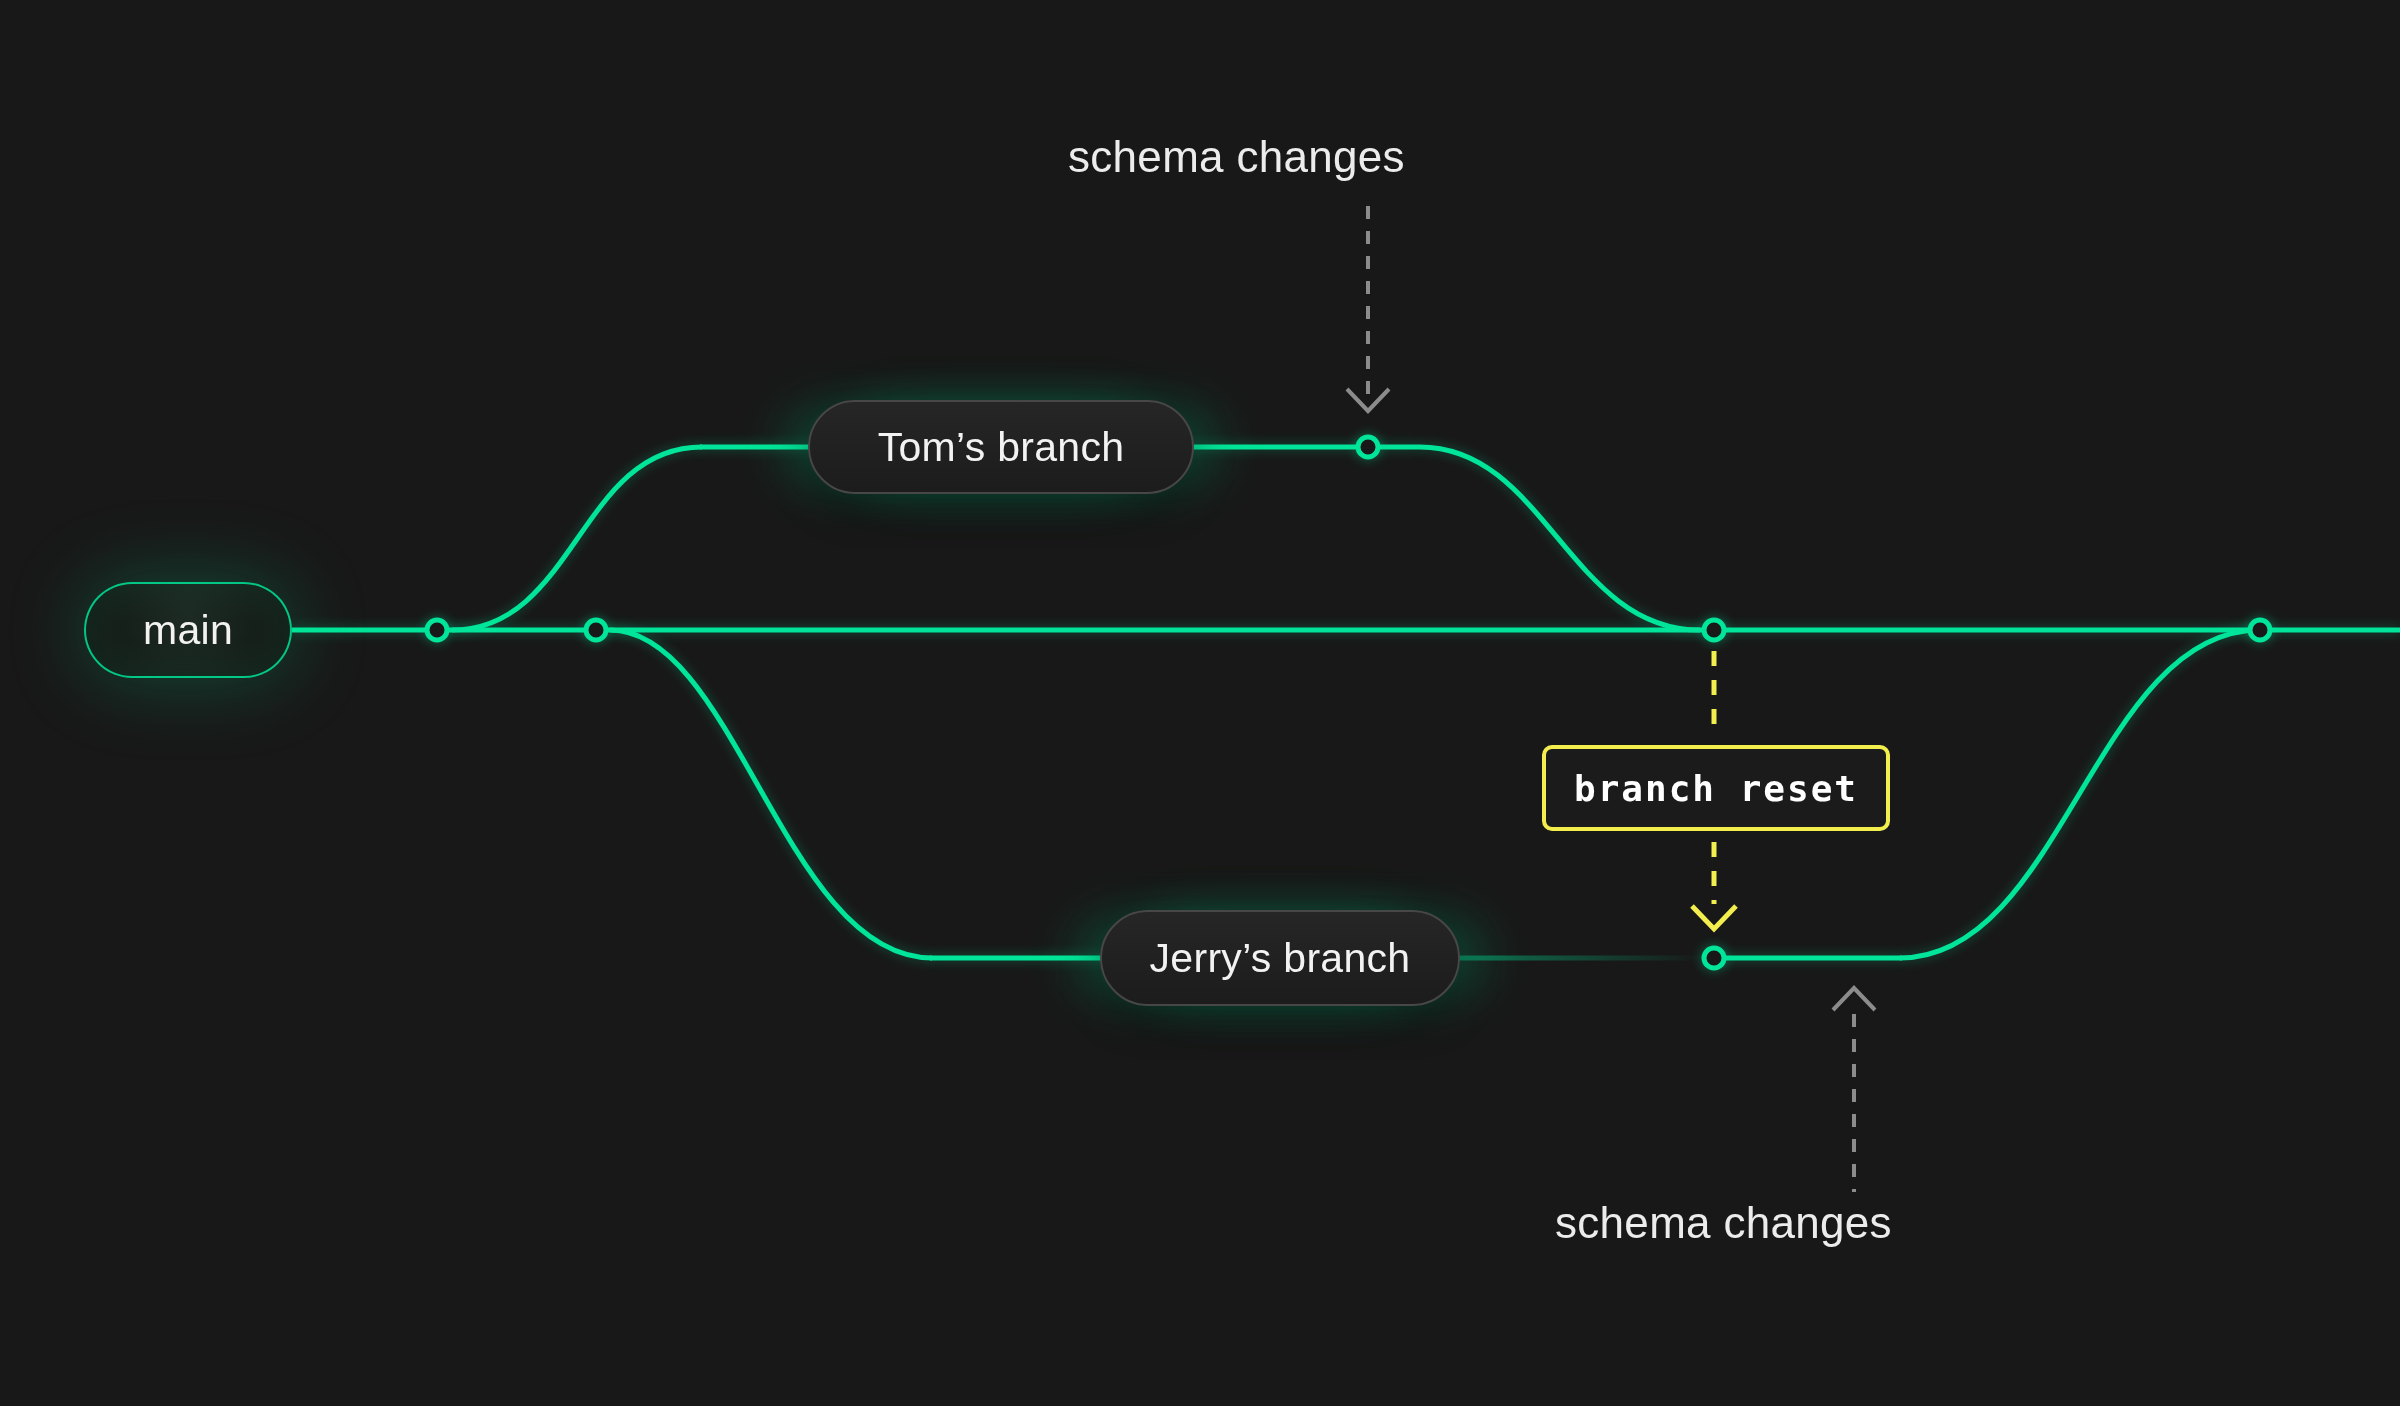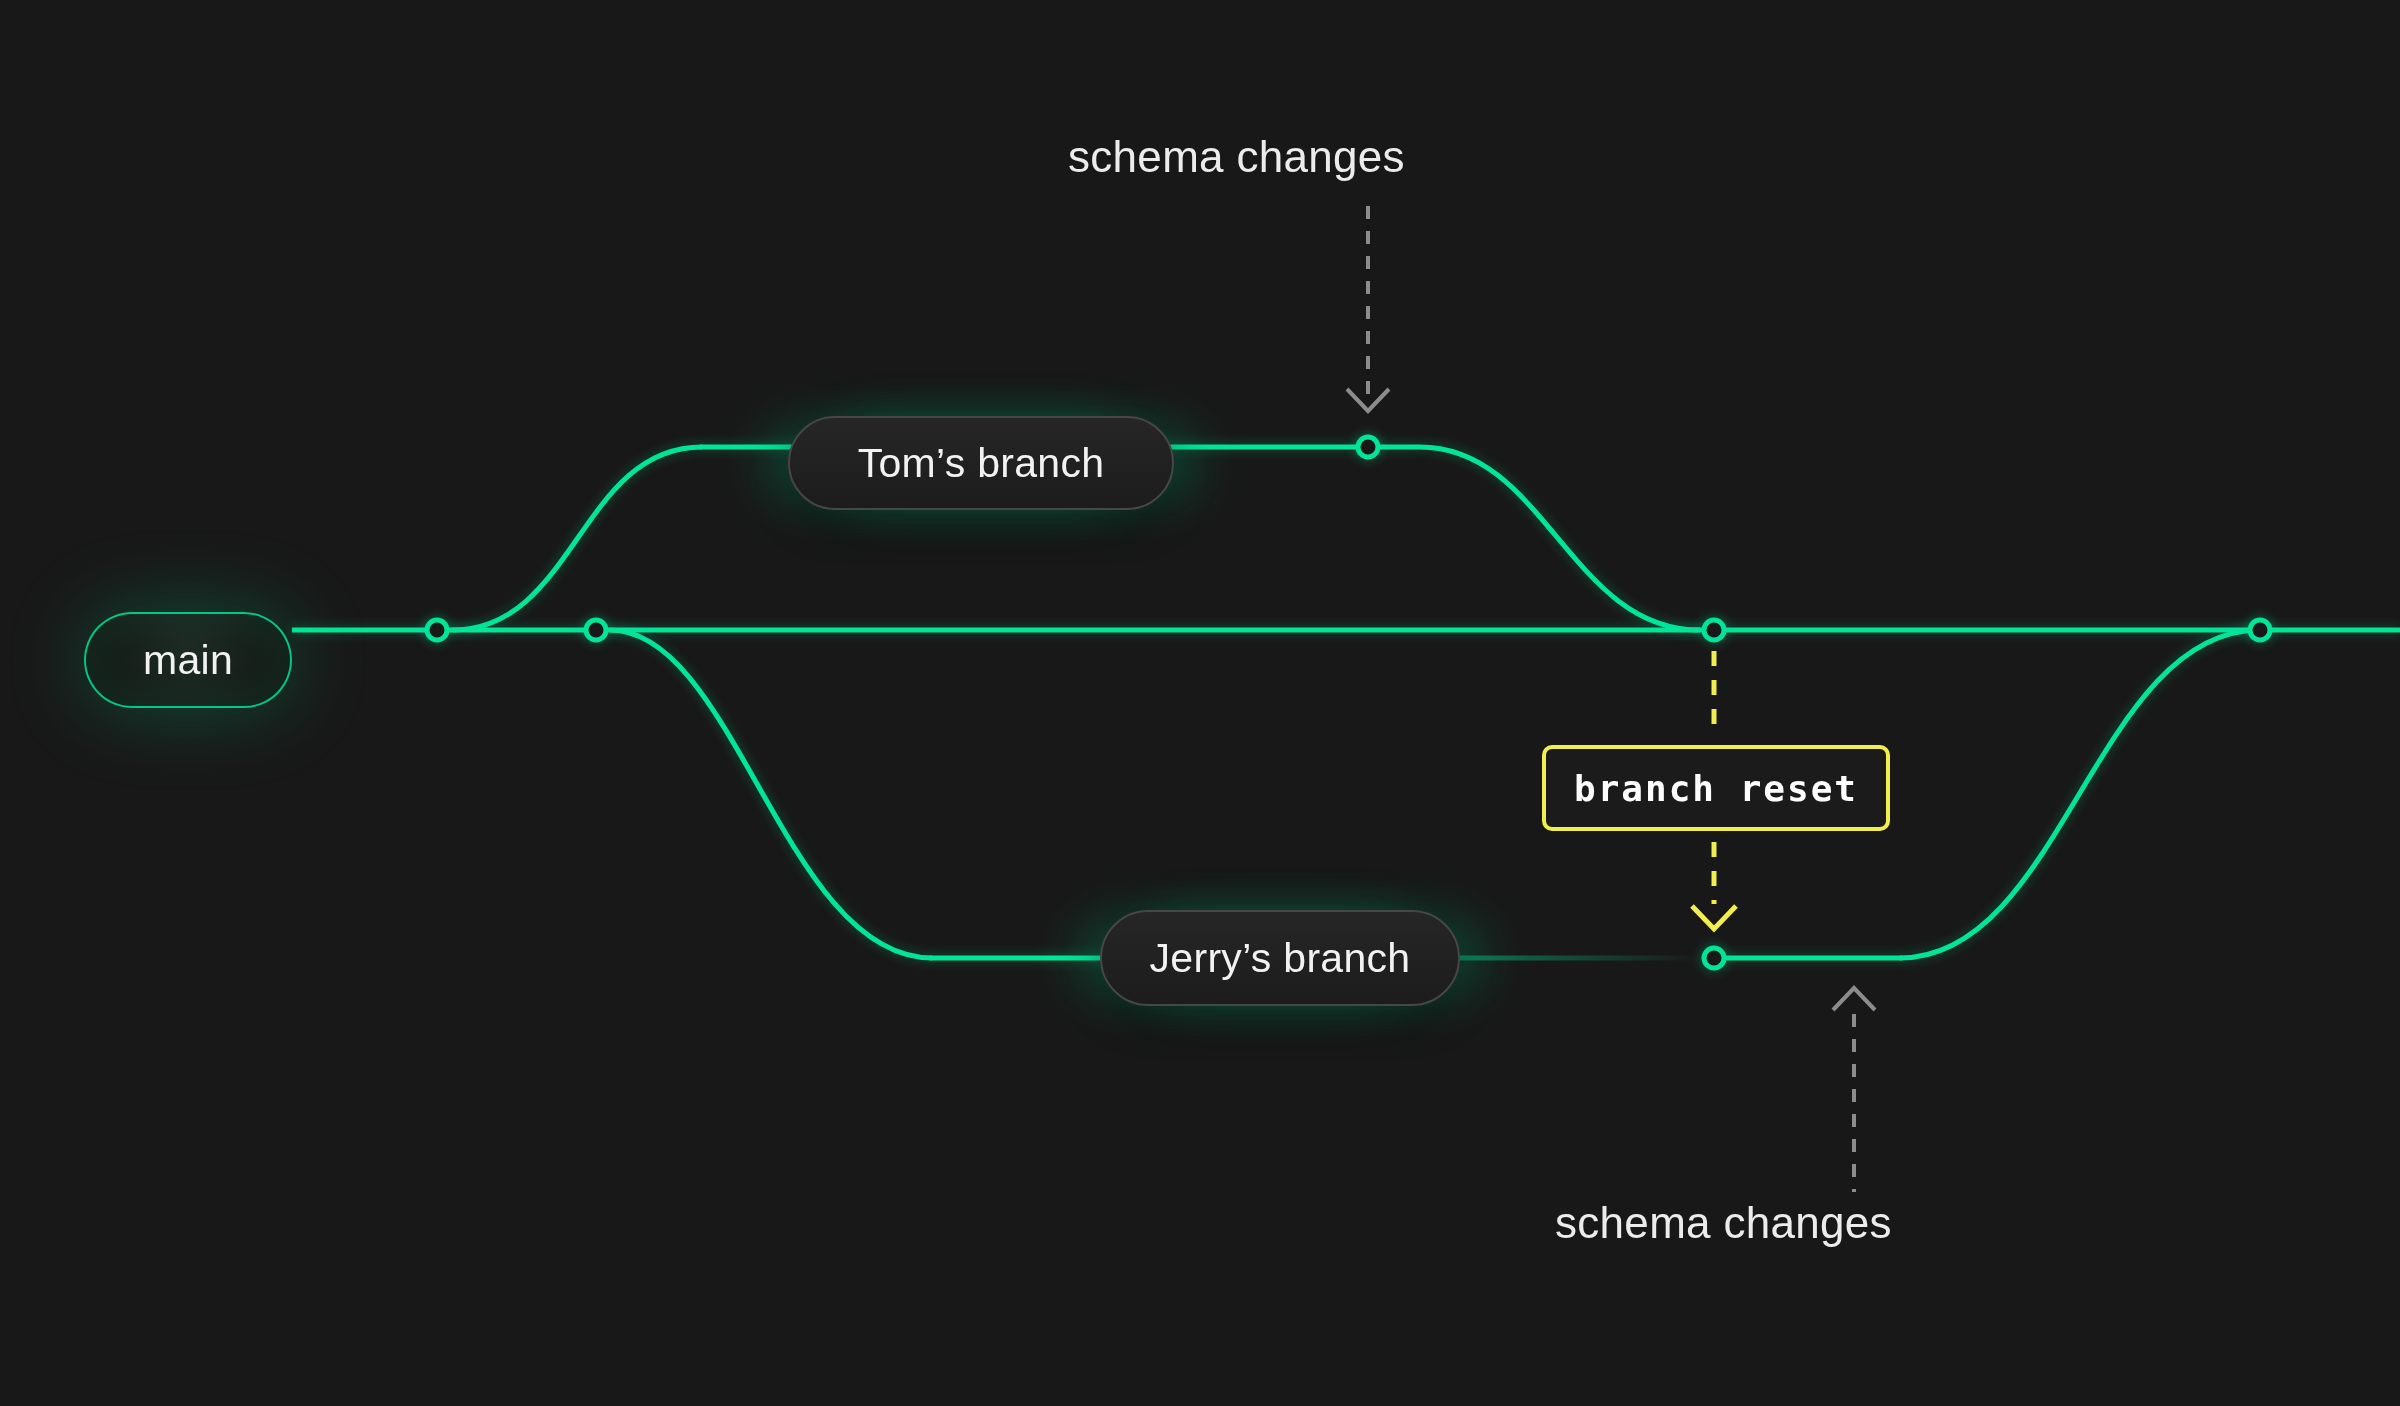--- a/index.html
+++ b/index.html
@@ -62,33 +62,33 @@
     align-items: center;
     justify-content: center;
     border-radius: 999px;
     color: #F2F2F2;
     font-size: 41px;
     letter-spacing: 0.3px;
     white-space: nowrap;
     z-index: 2;
   }
   .pill-main {
-    left: 84px; top: 612px; width: 208px; height: 96px;
+    left: 84px; top: 582px; width: 208px; height: 96px;
     border: 2px solid rgba(0,229,153,0.85);
     background: radial-gradient(circle at 50% 35%, #1E2B25 0%, #17201B 55%, #131713 100%);
     box-shadow: 0 0 80px rgba(0,229,153,0.25), inset 0 0 40px rgba(0,229,153,0.10);
   }
   .pill-branch {
     border: 2px solid var(--pillBorder);
     background: linear-gradient(180deg, var(--pillBg1) 0%, var(--pillBg2) 100%);
     box-shadow: -34px 0 55px -14px rgba(0,229,153,0.30),
                  34px 0 55px -14px rgba(0,229,153,0.30),
                  0 10px 40px rgba(0,0,0,0.45);
   }
-  .pill-tom   { left: 788px;  top: 400px; width: 386px; height: 94px; margin-top: 16px; }
+  .pill-tom   { left: 808px;  top: 400px; width: 386px; height: 94px; }
   .pill-jerry { left: 1100px; top: 910px; width: 360px; height: 96px; }
 
   .reset-box {
     position: absolute;
     left: 1542px; top: 745px; width: 348px; height: 86px;
     display: flex; align-items: center; justify-content: center;
     border: 4px solid var(--yellow);
     border-radius: 10px;
     background: #1B1B1B;
     color: #FFFFFF;

